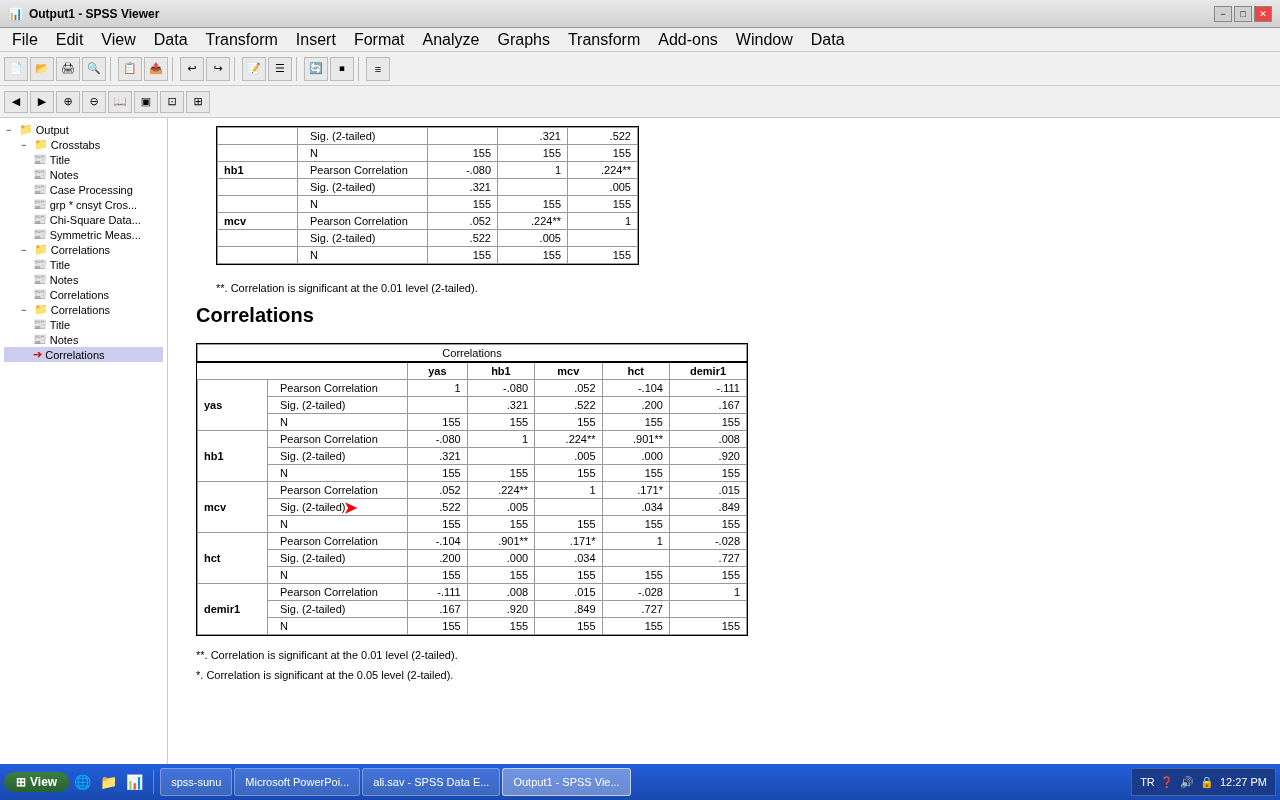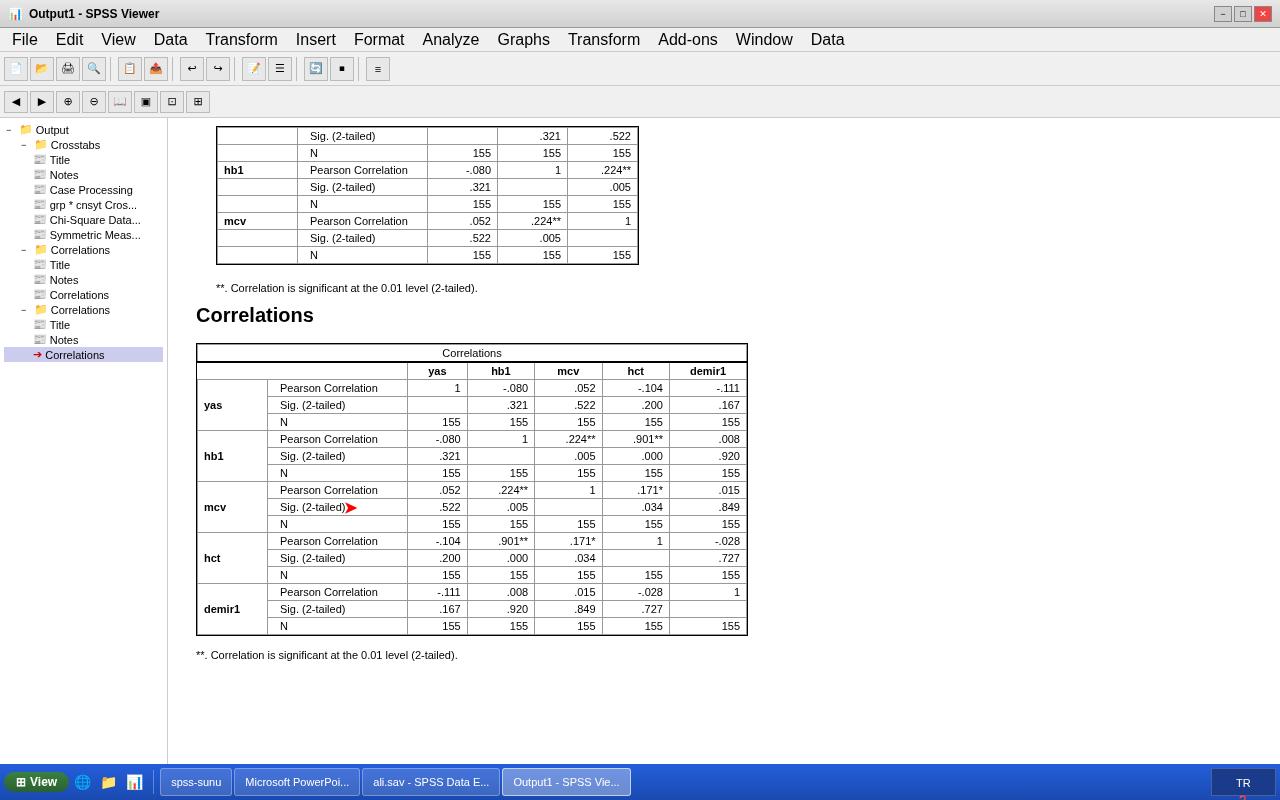--- a/index.html
+++ b/index.html
@@ -249,21 +249,20 @@
     }
     .taskbar-spacer { flex: 1; }
     .taskbar-tray {
       background: #1a3a8a;
       border: 1px solid rgba(255,255,255,0.2);
       height: 28px;
       padding: 8px 8px;
       display: flex; align-items: center; gap: 6px;
       color: #fff;
       font-size: 11px;
-      flex-direction: column;
     }
     .quick-launch {
       display: flex; gap: 2px; align-items: center;
       border-right: 1px solid rgba(255,255,255,0.3);
       padding-right: 6px; margin-right: 4px;
     }
     .ql-btn {
       width: 24px; height: 24px; background: transparent;
       display: flex; align-items: center; justify-content: center;
       cursor: pointer; font-size: 14px;
@@ -643,20 +642,23 @@
             <td>155</td>
           </tr>
         </tbody>
           </table>
       </div>
 
       
       <div class="footnote">
         **. Correlation is significant at the 0.01 level (2-tailed).
       </div>
+      <div class="footnote">
+        *. Correlation is significant at the 0.05 level (2-tailed).
+      </div>
     </div>
   </div>
 </div>
 
 <div class="h-scroll">
   <div style="flex:1; display:flex; align-items:center; padding: 0 4px;">
     <div style="width: 60px; height: 12px; background:#d0d0d0; border: 1px solid #999;"></div>
   </div>
 </div>
 

